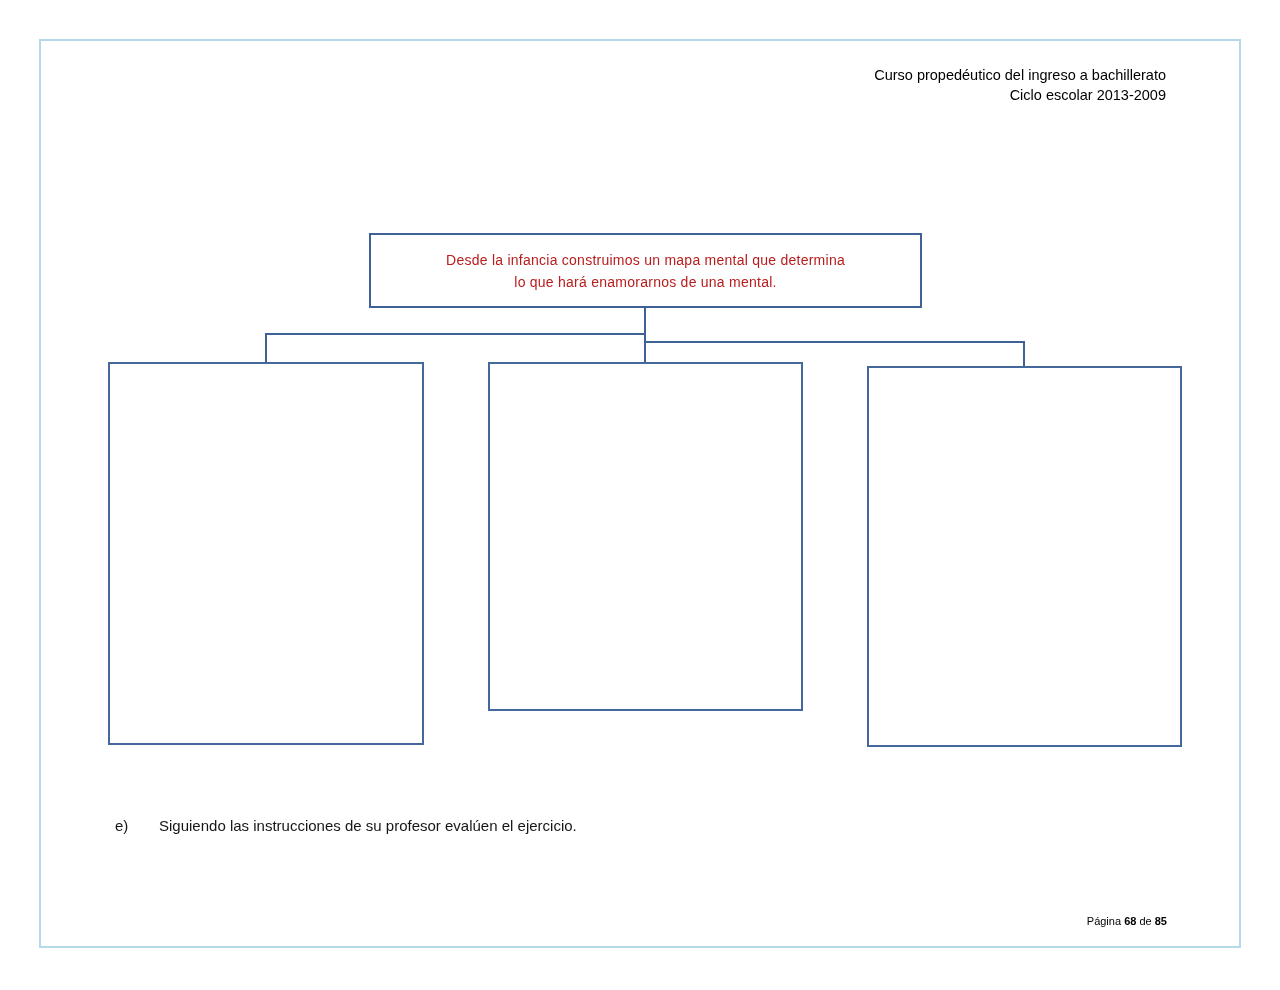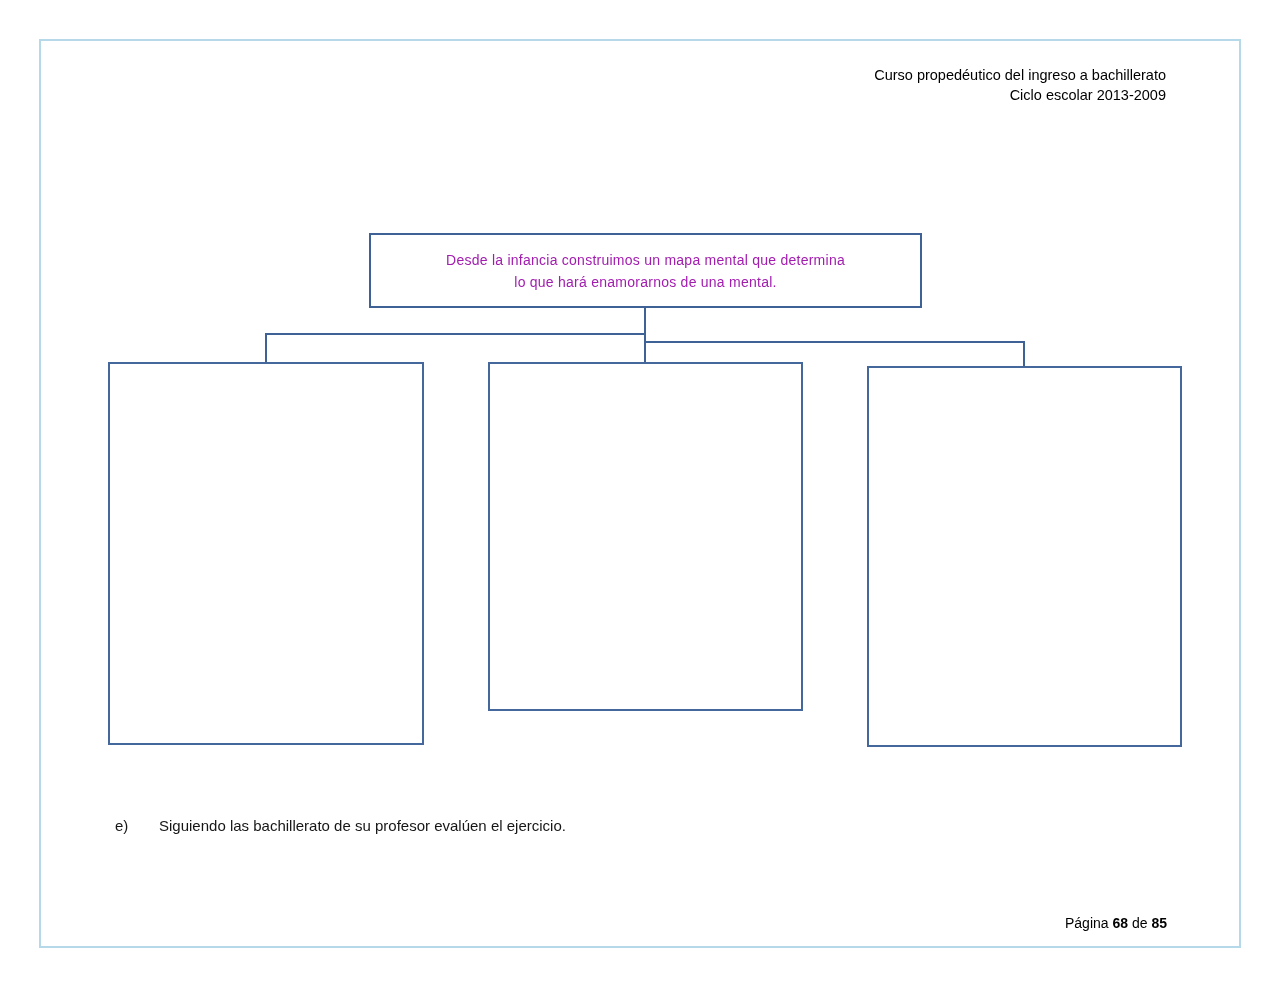--- a/index.html
+++ b/index.html
@@ -45,21 +45,21 @@
     height: 75px;
     border: 2px solid #3e6295;
     box-sizing: border-box;
     display: flex;
     flex-direction: column;
     justify-content: center;
     text-align: center;
     font-size: 14px;
     line-height: 22px;
     letter-spacing: 0.25px;
-    color: #a21caf;
+    color: #b91c1c;
     background: #ffffff;
   }
   
   .conn {
     position: absolute;
     background: #3e6295;
   }
   .conn-stem        { left: 644px;  top: 307px; width: 2px;   height: 56px; }
   .conn-left-branch { left: 265px;  top: 333px; width: 381px; height: 2px;  }
   .conn-left-drop   { left: 265px;  top: 333px; width: 2px;   height: 30px; }
@@ -86,21 +86,21 @@
   }
   .exercise .marker {
     display: inline-block;
     width: 44px;
   }
   
   .footer {
     position: absolute;
     top: 915px;
     right: 113px;
-    font-size: 14px;
+    font-size: 11px;
     color: #000000;
   }
   .footer b { font-weight: bold; }
 </style>
 </head>
 <body>
 
 <div class="canvas">
 
   <div class="sheet-border"></div>
@@ -120,21 +120,21 @@
   <div class="conn conn-left-drop"></div>
   <div class="conn conn-right-branch"></div>
   <div class="conn conn-right-drop"></div>
 
   <div class="answer-box answer-box-left"></div>
   <div class="answer-box answer-box-middle"></div>
   <div class="answer-box answer-box-right"></div>
 
   <div class="exercise">
     <span class="marker">e)</span>
-    <span>Siguiendo las bachillerato de su profesor evalúen el ejercicio.</span>
+    <span>Siguiendo las instrucciones de su profesor evalúen el ejercicio.</span>
   </div>
 
   <div class="footer">
     <span>Página</span>
     <b>68</b>
     <span>de</span>
     <b>85</b>
   </div>
 
 </div>

